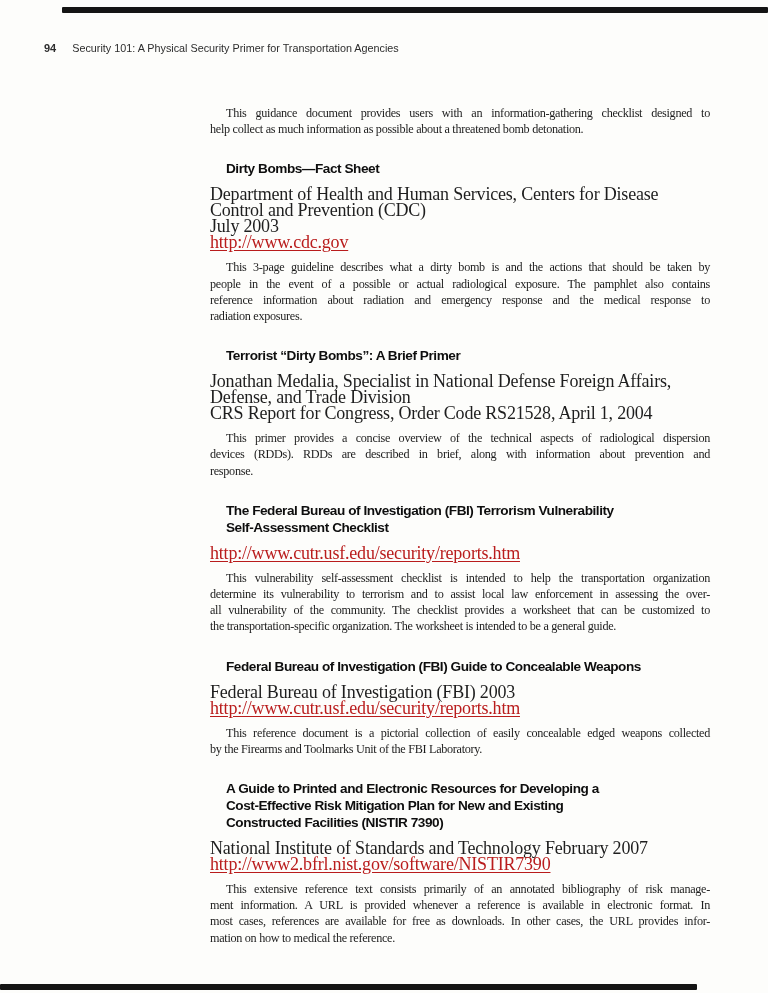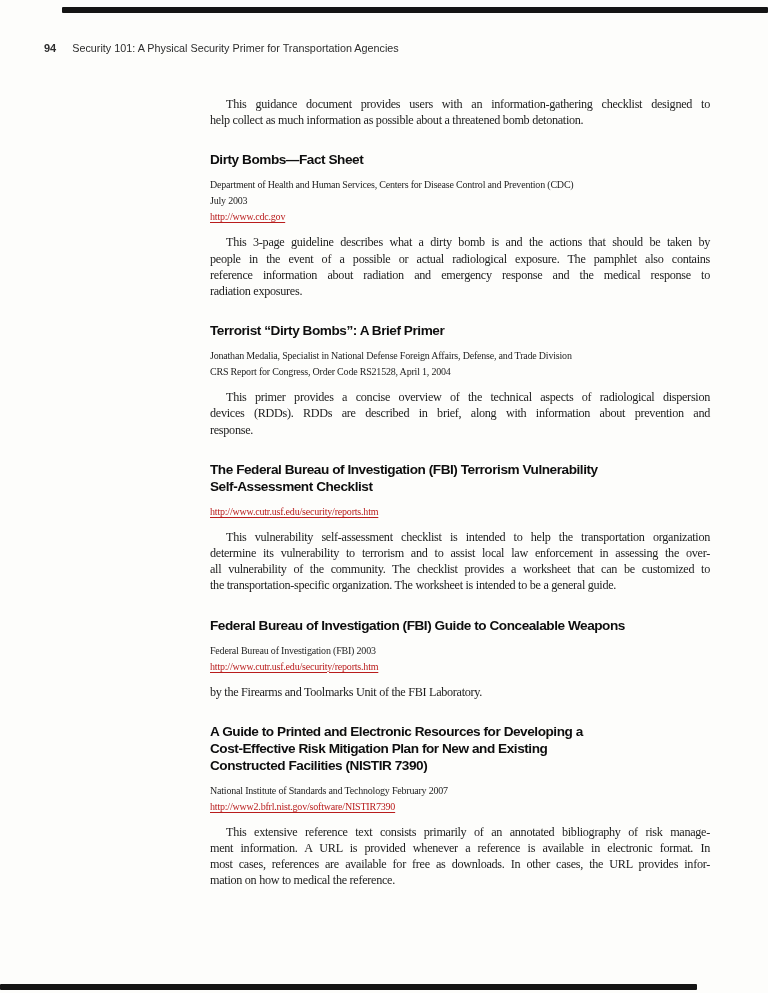--- a/index.html
+++ b/index.html
@@ -18,30 +18,30 @@
     font-family:"Liberation Sans", sans-serif; font-size:10.8px; color:#2d2d2d;
   }
   .page-number { font-weight:bold; font-size:11px; }
 
   .content { position:absolute; left:210px; top:88px; width:500px; }
 
   .heading { margin-top:23px; margin-bottom:9px; }
   .heading-line {
     font-family:"Liberation Sans", sans-serif; font-weight:bold;
     font-size:13.6px; line-height:17px; letter-spacing:-0.45px;
-    white-space:nowrap; color:#0e0e0e;
+    white-space:nowrap; color:#0e0e0e;margin-left:16px;
   }
   .sources { margin:0; }
   .source-line, .url-line {
-    font-size:10px; line-height:16px; letter-spacing:-0.2px; color:#1e1e1e;
+    font-size:18px; line-height:16px; letter-spacing:-0.2px; color:#1e1e1e;
   }
   .url-line .url { text-decoration:underline; text-underline-offset:2px; color:#b91c1c; }
 
   .paragraph { margin-top:9px; }
-  .paragraph.intro { margin-top:8px; }
+  .paragraph.intro { margin-top:17px; }
   .body-line {
     font-size:12.2px; line-height:16.2px; letter-spacing:-0.3px;
     text-align:justify; text-align-last:justify; color:#1c1c1c;
   }
   .body-line.first { text-indent:16px; }
   .body-line.last { text-align-last:left; }
 </style>
 </head>
 <body>
 
@@ -110,20 +110,21 @@
 
   <div class="section">
     <div class="heading">
             <div class="heading-line first last">Federal Bureau of Investigation (FBI) Guide to Concealable Weapons</div>
           </div>
     <div class="sources">
             <div class="source-line">Federal Bureau of Investigation (FBI) 2003</div>
             <div class="url-line"><span class="url">http://www.cutr.usf.edu/security/reports.htm</span></div>
           </div>
     <div class="paragraph">
+            <div class="body-line first">This reference document is a pictorial collection of easily concealable edged weapons collected</div>
             <div class="body-line last">by the Firearms and Toolmarks Unit of the FBI Laboratory.</div>
           </div>
   </div>
 
   <div class="section">
     <div class="heading">
             <div class="heading-line first">A Guide to Printed and Electronic Resources for Developing a</div>
             <div class="heading-line">Cost-Effective Risk Mitigation Plan for New and Existing</div>
             <div class="heading-line last">Constructed Facilities (NISTIR 7390)</div>
           </div>

